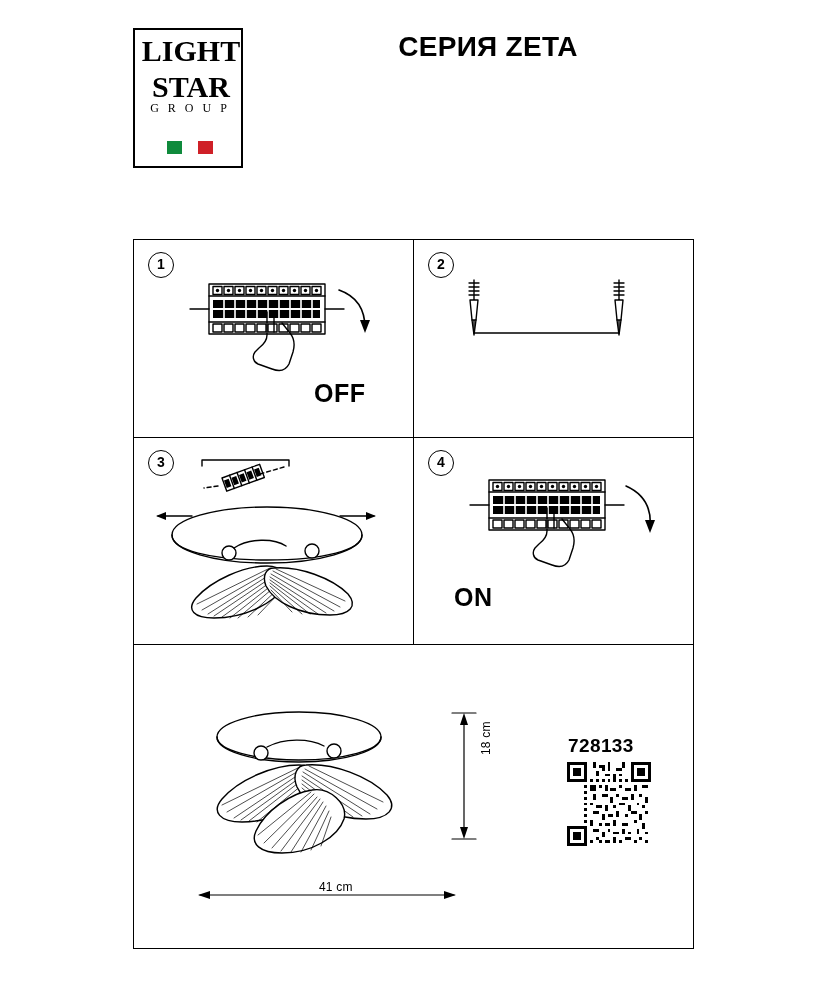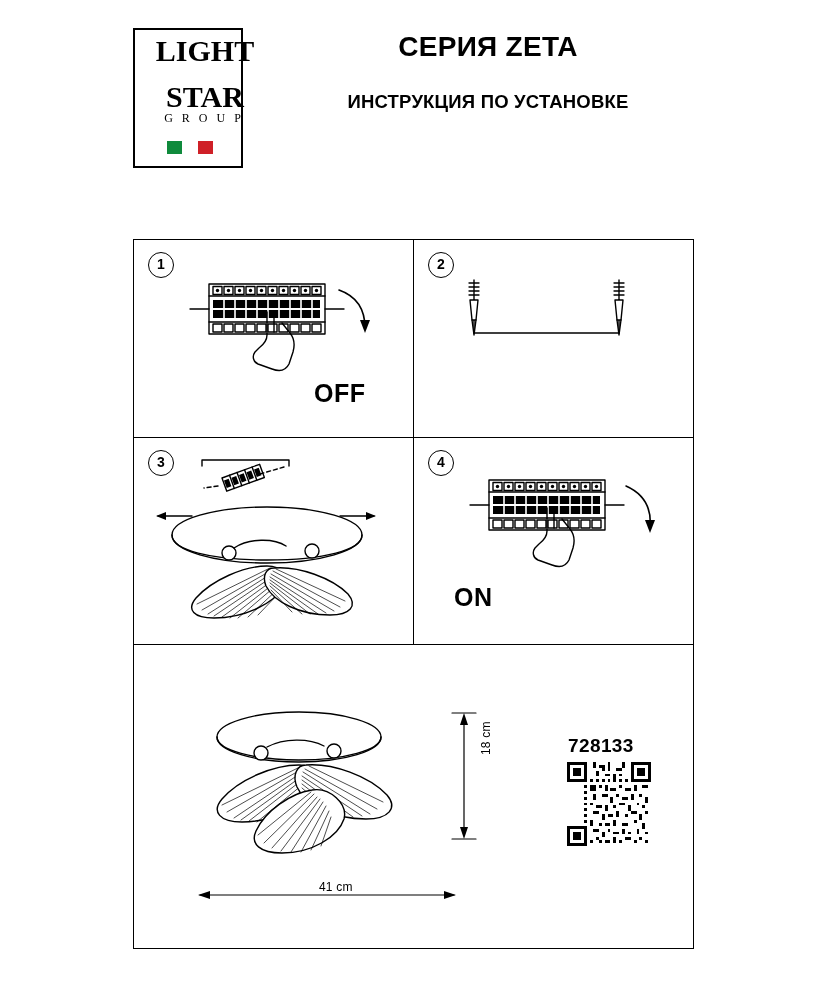--- a/index.html
+++ b/index.html
@@ -37,32 +37,31 @@
   .logo-text {
     position: absolute;
     left: 0;
     top: 6px;
     width: 110px;
     text-align: center;
     font-family: "Liberation Serif", serif;
     font-weight: bold;
     line-height: 1.0;
     letter-spacing: 0px;
-    padding-left: 14px;
   }
   .logo-l1 {
     font-size: 30px;
     display: block;
     padding-left: 2px;
   }
   .logo-l2 {
     font-size: 30px;
     display: block;
     padding-left: 2px;
-    margin-top: 16px;
+    margin-top: 6px;
   }
   .logo-l3 {
     font-size: 12px;
     display: block;
     letter-spacing: 3px;
     font-weight: normal;
   }
   .flag {
     position: absolute;
     left: 32px;
@@ -195,21 +194,20 @@
     <div class="flag">
       <span class="g"></span>
         <span class="w"></span>
         <span class="r"></span>
     </div>
   </div>
 
   <div class="head-right">
     <div class="head-line1">СЕРИЯ ZETA</div>
     <div class="head-sub">
-      <div>ИНСТРУКЦИЯ ПО УСТАНОВКЕ</div>
     </div>
   </div>
 
 </div>
 
 <div class="grid">
 
   <div class="panel p1">
     <div class="step-num">1</div>
   </div>

